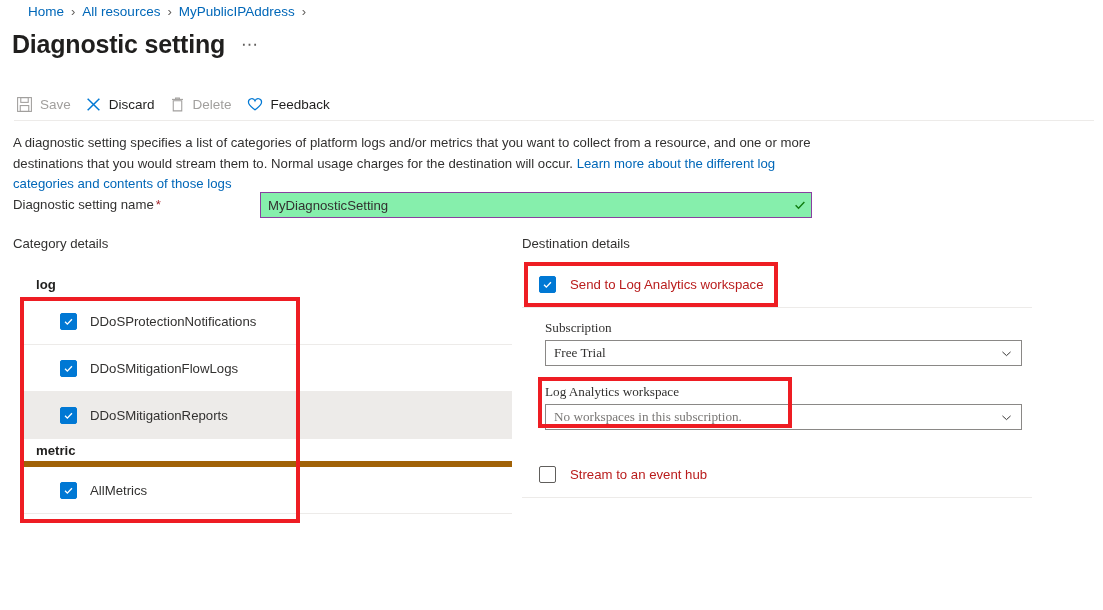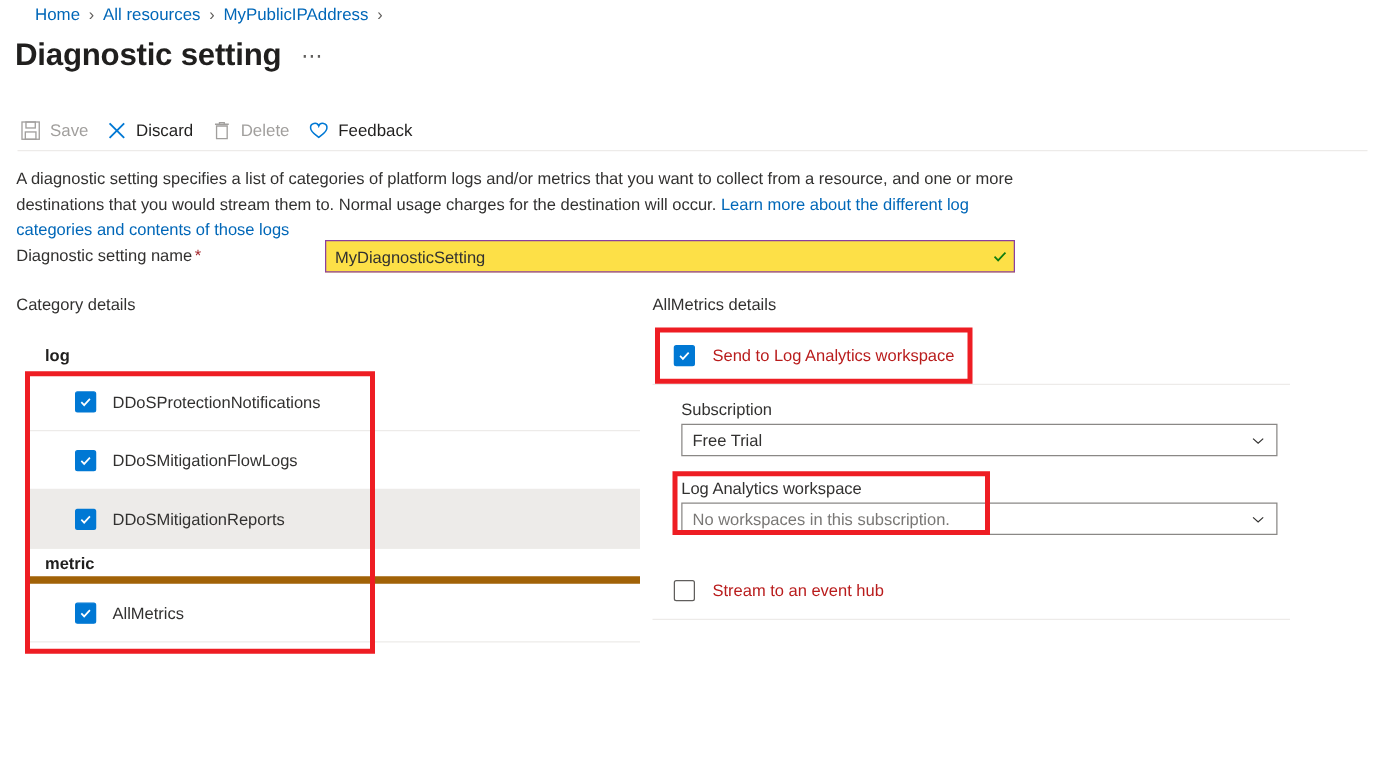--- a/index.html
+++ b/index.html
@@ -66,21 +66,21 @@
   
   .name-label {
     position: absolute; left: 13px; top: 197px;
     font-size: 13.2px; color: #323130;
   }
   .req-star { color: #a4262c; margin-left: 2px; }
   .name-input-wrap {
     position: absolute; left: 260px; top: 192px;
     width: 552px; height: 26px;
     border: 1px solid #8a3fa0;
-    background: #fde047;
+    background: #86efac;
     display: flex; align-items: center;
   }
   .name-input {
     border: 0; outline: 0; flex: 1 1 auto;
     font-family: "Liberation Sans", sans-serif;
     font-size: 13.2px; color: #323130;
     padding: 0 6px 0 7px; height: 24px; background: transparent;
   }
   .valid-check { width: 22px; display:flex; align-items:center; justify-content:center; }
 
@@ -128,21 +128,21 @@
 
   
   .dest-panel { position: absolute; left: 522px; top: 262px; width: 510px; }
   .dest-row {
     height: 46px; display: flex; align-items: center; gap: 14px;
     padding-left: 17px;
     font-size: 13.2px; color: #b91c1c;
     border-bottom: 1px solid #edebe9;
     cursor: pointer;
   }
-  .sub-block { padding: 12px 0 4px 23px; }
+  .sub-block { padding: 12px 0 4px 23px; font-family: Liberation Serif, serif; }
   .field-label {
     font-size: 13.2px; color: #323130; margin-bottom: 4px; display: block;
   }
   .combo {
     width: 477px; height: 26px;
     border: 1px solid #8a8886; background: #fff;
     display: flex; align-items: center; cursor: pointer;
   }
   .combo-val {
     flex: 1 1 auto; font-size: 13.2px; color: #323130; padding-left: 8px;
@@ -237,21 +237,21 @@
   <div class="name-input-wrap">
     <input class="name-input" type="text" value="MyDiagnosticSetting" style="">
     <span class="valid-check">
       <svg width="14" height="14" viewBox="0 0 16 16" stroke="#107c10" stroke-width="1.6" fill="none">
         <path d="M3 8.4l3.3 3.4L13 4.6"></path>
       </svg>
     </span>
   </div>
 
   <div class="sec-cat">Category details</div>
-  <div class="sec-dest">AllMetrics details</div>
+  <div class="sec-dest">Destination details</div>
 
   <div class="cat-table">
 
     <div class="cat-group first">
       <span>log</span>
     </div>
 
     <div class="cat-row">
       <span class="cb checked">
         <svg width="11" height="11" viewBox="0 0 16 16" stroke="#ffffff" stroke-width="2" fill="none">

